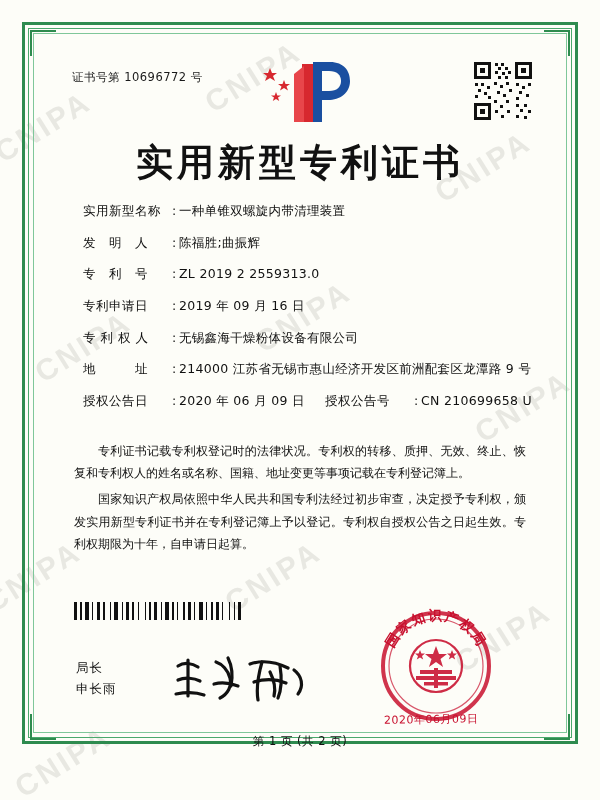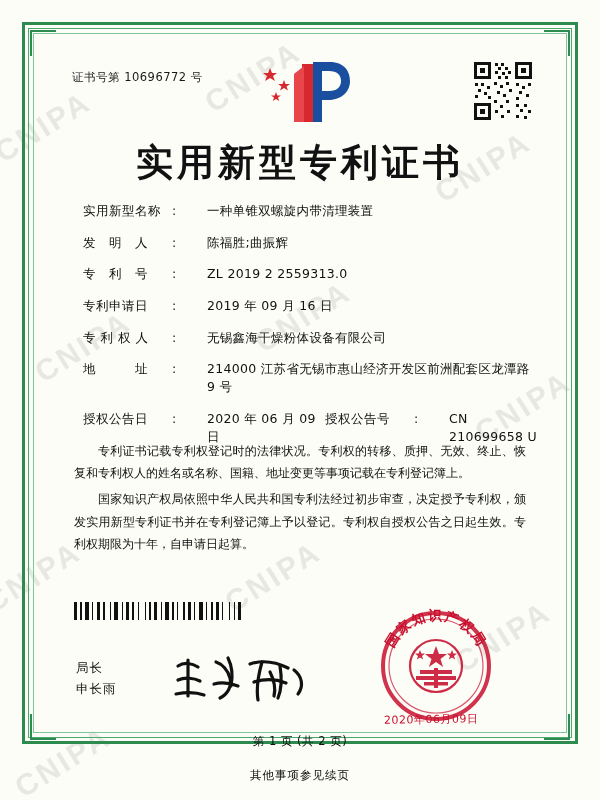--- a/index.html
+++ b/index.html
@@ -144,21 +144,21 @@
     line-height: 1.45;
   }
   .row .lbl {
     width: 86px;
     flex: none;
     letter-spacing: 0.5px;
     display: flex;
     justify-content: space-between;
   }
   .row .colon { width: 10px; flex: none; text-align: center; }
-  .row .val { flex: 1; letter-spacing: 0.3px; margin-left: 28px; }
+  .row .val { flex: 1; letter-spacing: 0.3px; }
 
   .row.dual { display: flex; }
   .row.dual .half { display: flex; }
   .row.dual .half.first { width: 242px; flex: none; }
   .row.dual .half.second .lbl { width: 86px; }
 
   
   .paras {
     position: absolute;
     left: 34px; top: 400px;
@@ -459,15 +459,14 @@
         </text>
       </svg>
     </div>
 
     <div class="seal-date">2020年06月09日</div>
 
     <div class="page-no">第 1 页 (共 2 页)</div>
 
   </div>
 
-  <div class="footnote">其他事项参见续页</div>
 
 </div>
 
 </body></html>

